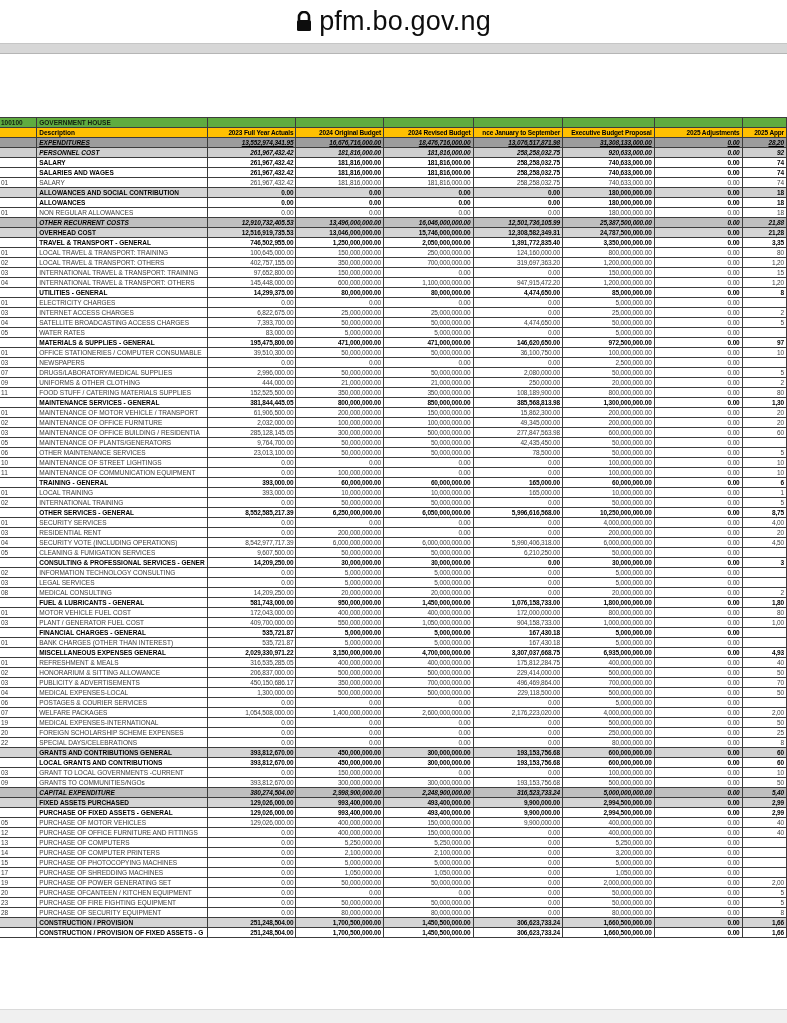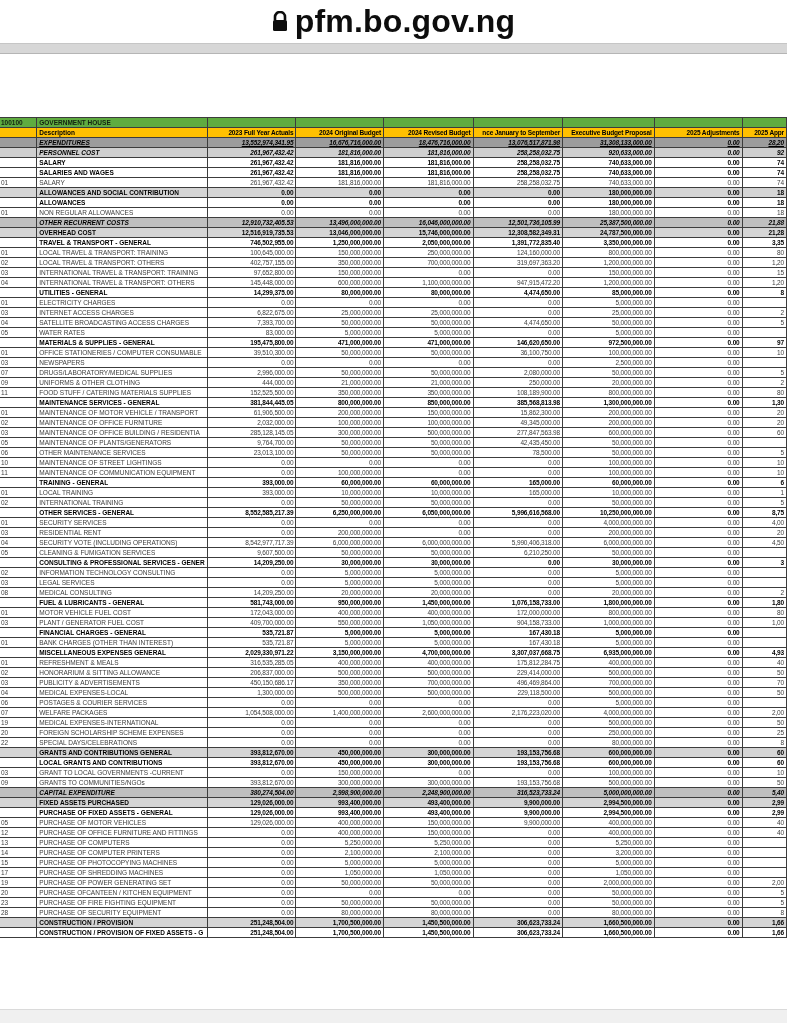--- a/index.html
+++ b/index.html
@@ -1,20 +1,20 @@
 <!DOCTYPE html>
 <html><head>
 <meta charset="utf-8">
 <style>
   html,body{margin:0;padding:0;}
   body{width:787px;height:1023px;position:relative;overflow:hidden;background:#fff;
        font-family:"Liberation Sans",sans-serif;}
   .titlebar{position:absolute;top:0;left:0;width:787px;height:43px;background:#fff;
             display:flex;align-items:center;justify-content:center;gap:7px;}
-  .titlebar .site{font-size:32px;color:#0d0d0d;letter-spacing:0.2px;font-weight:bold;}
+  .titlebar .site{font-size:27px;color:#0d0d0d;letter-spacing:0.2px;}
   .lock{width:16px;height:21px;display:inline-block;}
   .chromestrip{position:absolute;top:43px;left:0;width:787px;height:11px;background:#d7d7d7;
                border-top:1px solid #c6c6c6;border-bottom:1px solid #b5b5b5;box-sizing:border-box;}
   .bottomstrip{position:absolute;bottom:0;left:0;width:787px;height:14px;background:#f0f0f0;
                border-top:1px solid #dadada;box-sizing:border-box;}
   .sheet{position:absolute;top:117px;left:-4px;}
   table{border-collapse:collapse;table-layout:fixed;}
   col.w-code{width:41px;} col.w-desc{width:163px;} col.w-a23{width:90px;}
   col.w-o24{width:89px;}  col.w-r24{width:91px;}  col.w-perf{width:90px;}
   col.w-exec{width:92px;} col.w-adj{width:90px;}  col.w-appr{width:45px;}

